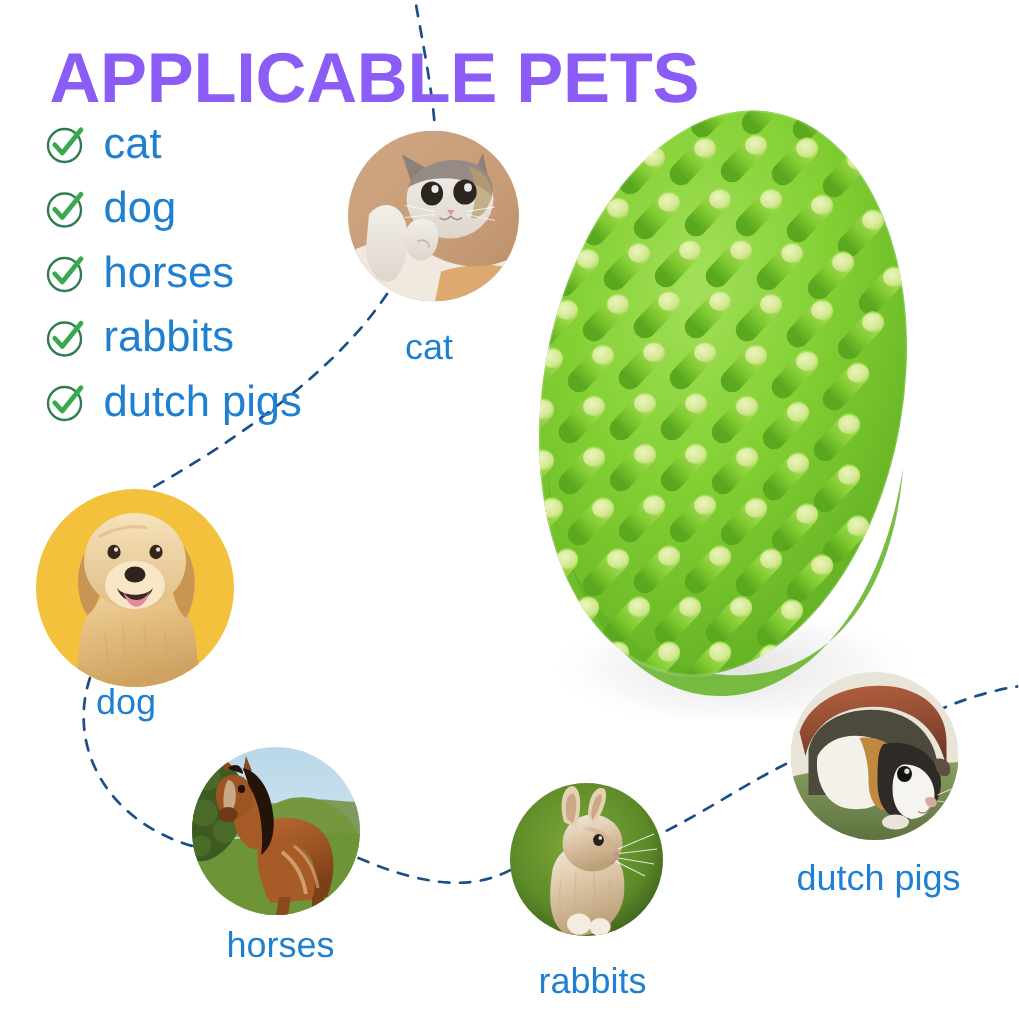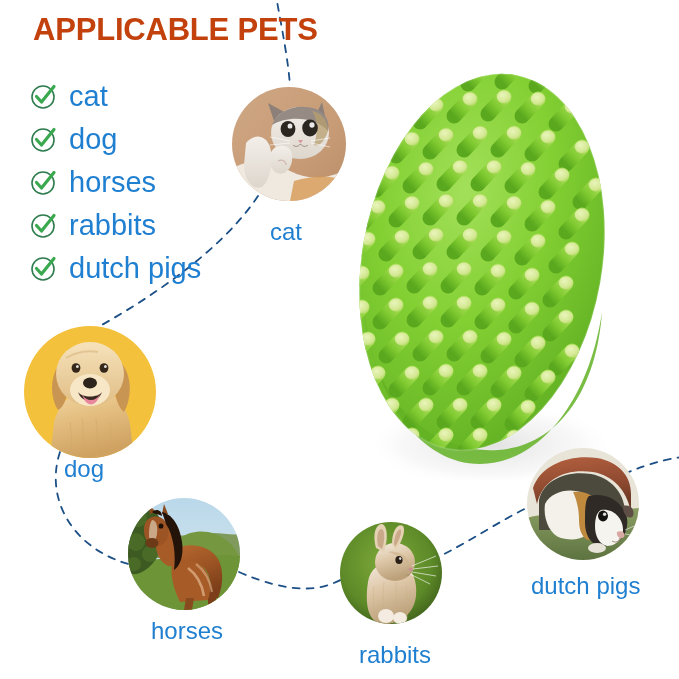--- a/index.html
+++ b/index.html
@@ -10,23 +10,23 @@
     overflow:hidden;
     position:relative;
   }
   #stage{position:absolute;left:0;top:0;width:679px;height:679px;overflow:hidden;background:#fff;}
 
   
   #connectors{position:absolute;left:0;top:0;width:679px;height:679px;pointer-events:none;}
 
   
   #title{
-    position:absolute;left:33px;top:12px;
-    font-size:31px;font-weight:bold;letter-spacing:-0.2px;
-    color:#c2410c;white-space:nowrap;
+    position:absolute;left:33px;top:24px;
+    font-size:47px;font-weight:bold;letter-spacing:-0.2px;
+    color:#8b5cf6;white-space:nowrap;
   }
 
   
   #checklist{position:absolute;left:30px;top:80px;width:250px;}
   .chk-row{position:relative;height:43px;}
   .chk-ico{position:absolute;left:0;top:2px;width:28px;height:28px;}
   .chk-lbl{
     position:absolute;left:39px;top:-3px;
     font-size:29px;color:#1f7fd0;line-height:38px;white-space:nowrap;
   }

